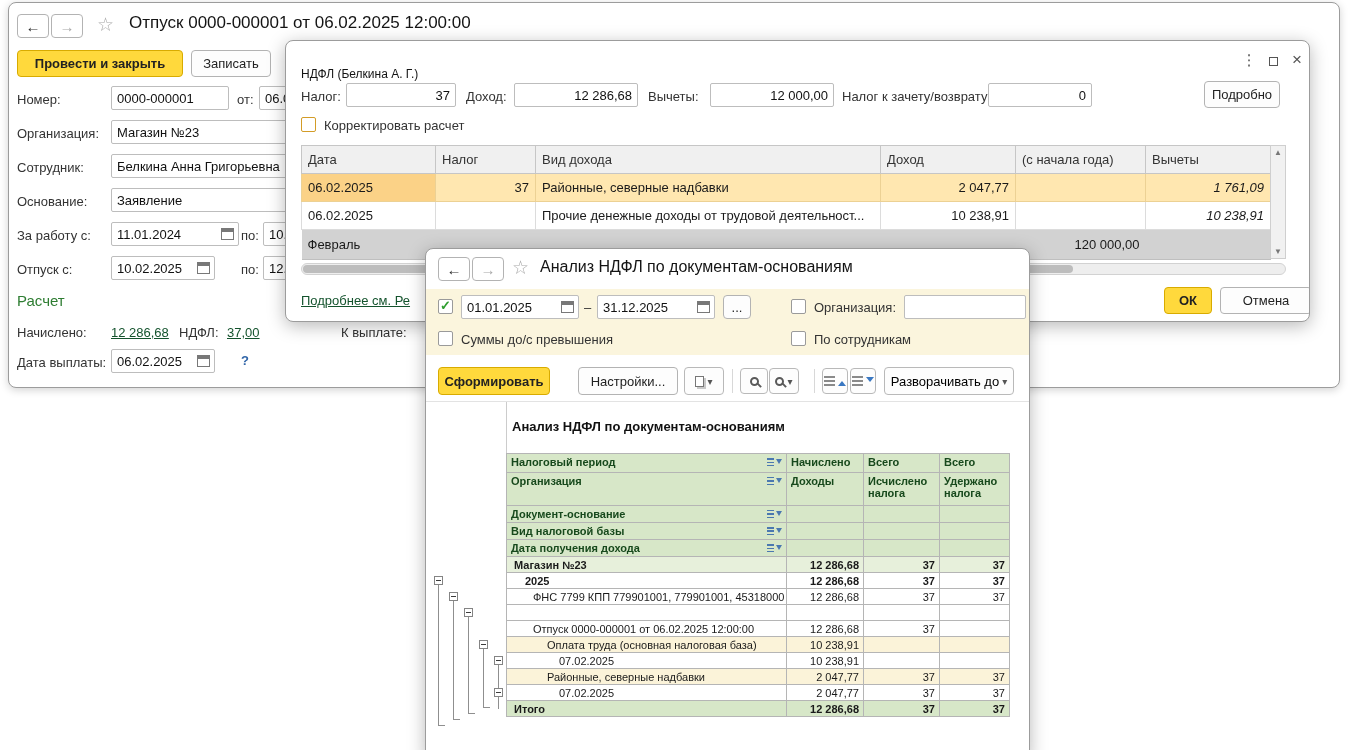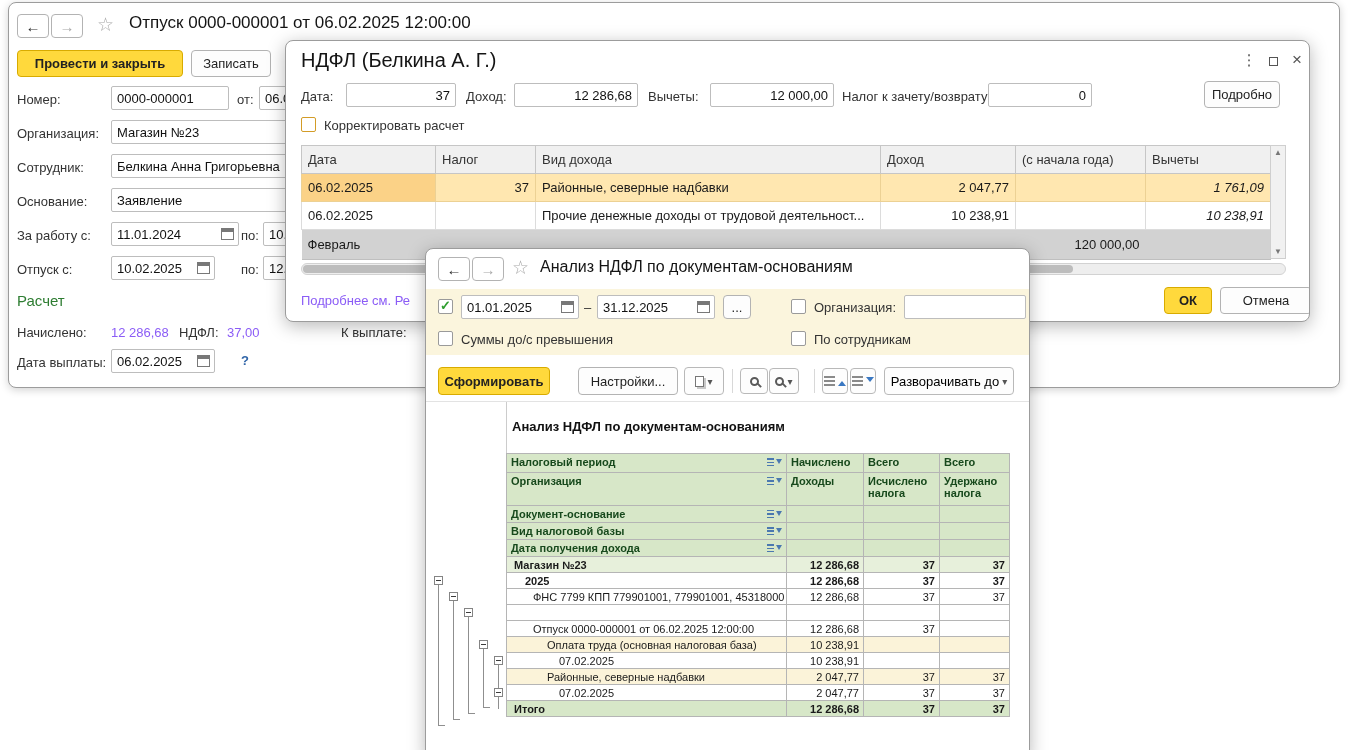--- a/index.html
+++ b/index.html
@@ -13,21 +13,21 @@
   .navbtn.dim{color:#a8a8a8}
   .star{position:absolute;color:#a9a9a9;font-size:19px;line-height:22px;cursor:pointer}
   .wtitle{position:absolute;font-size:17px;color:#141414;white-space:nowrap}
   .btn{position:absolute;display:flex;align-items:center;justify-content:center;background:#fdfdfd;border:1px solid #b3b3b3;border-radius:4px;font-size:13px;color:#222;cursor:pointer;white-space:nowrap}
   .btn.yellow{background:#ffd93c;border-color:#d8ab00;font-weight:bold}
   .lbl{position:absolute;font-size:13px;color:#333;white-space:nowrap}
   .field{position:absolute;background:#fff;border:1px solid #bdbdbd;border-radius:2px;font-size:13px;color:#111;display:flex;align-items:center;padding:0 5px;overflow:hidden;white-space:nowrap}
   .field.num{justify-content:flex-end}
   .field.withcal{padding-right:20px}
   .cal-ic{position:absolute;right:4px;top:50%;margin-top:-6px;width:13px;height:12px;border:1px solid #787878;border-top:4px solid #787878;background:#fff;cursor:pointer}
-  .link{position:absolute;color:#8b5cf6;cursor:pointer;font-size:13px;white-space:nowrap}
+  .link{position:absolute;color:#14532d;text-decoration:underline;cursor:pointer;font-size:13px;white-space:nowrap}
   .chk{position:absolute;width:15px;height:15px;background:#fff;border:1px solid #9a9a9a;border-radius:2px;cursor:pointer}
   .chk i{font-style:normal;font-size:13px;font-weight:bold;color:#2f9e2f;position:absolute;left:1px;top:-2px}
   .chk.warm{border-color:#d39c27}
   .wctrl{position:absolute;width:22px;height:22px;border:none;background:transparent;color:#555;font-size:15px;text-align:center;cursor:pointer;line-height:22px}
   .maxbox{display:inline-block;width:9px;height:9px;border:1.5px solid #555;vertical-align:middle}
   
   .ndfl-table{border-collapse:collapse;table-layout:fixed;font-size:13px;width:969px}
   .ndfl-table th{background:#f0f0f0;border:1px solid #c6c6c6;font-weight:normal;text-align:left;padding:0 6px;color:#333;height:28px}
   .ndfl-table td{border:1px solid #dcdcdc;padding:0 6px;height:28px;color:#1a1a1a;overflow:hidden;white-space:nowrap;text-overflow:ellipsis}
   .ndfl-table .num{text-align:right}
@@ -129,26 +129,26 @@
 
     <div class="lbl" style="left:8px;top:352px">Дата выплаты:</div>
     <div class="field withcal" style="left:102px;top:346px;width:104px;height:24px">
         <span>06.02.2025</span>
         <i class="cal-ic"></i>
       </div>
     <span class="qmark" style="left:232px;top:350px">?</span>
   </section>
 
   <section class="window sh2" style="left:285px;top:40px;width:1025px;height:282px;z-index:2">
-    <div class="wtitle" style="left:15px;top:8px;font-size:20px">НДФЛ (Белкина А. Г.)</div>
+    <div class="wtitle" style="left:15px;top:26px;font-size:12px">НДФЛ (Белкина А. Г.)</div>
     <button class="wctrl" style="left:952px;top:8px">⋮</button>
     <button class="wctrl" style="left:976px;top:8px"><span class="maxbox"></span></button>
     <button class="wctrl" style="left:1000px;top:8px;font-size:17px">×</button>
 
-    <div class="lbl" style="left:15px;top:48px">Дата:</div>
+    <div class="lbl" style="left:15px;top:48px">Налог:</div>
     <div class="field num" style="left:60px;top:42px;width:110px;height:24px">37</div>
     <div class="lbl" style="left:180px;top:48px">Доход:</div>
     <div class="field num" style="left:228px;top:42px;width:124px;height:24px">12 286,68</div>
     <div class="lbl" style="left:362px;top:48px">Вычеты:</div>
     <div class="field num" style="left:424px;top:42px;width:124px;height:24px">12 000,00</div>
     <div class="lbl" style="left:556px;top:48px">Налог к зачету/возврату:</div>
     <div class="field num" style="left:702px;top:42px;width:104px;height:24px">0</div>
     <button class="btn" style="left:918px;top:40px;width:76px;height:27px">Подробно</button>
 
     <span class="chk warm" style="left:15px;top:76px"></span>

